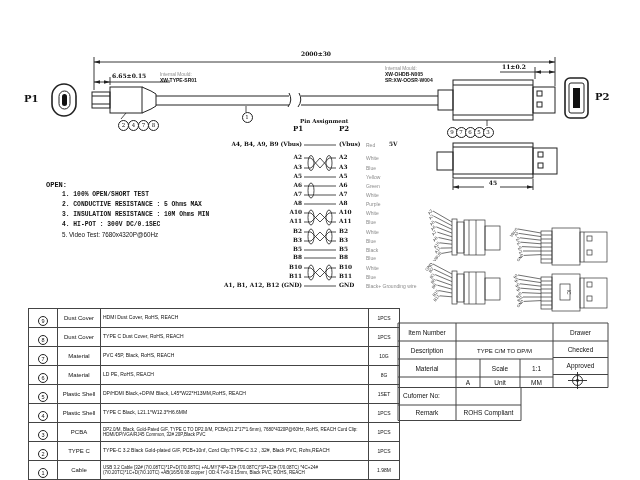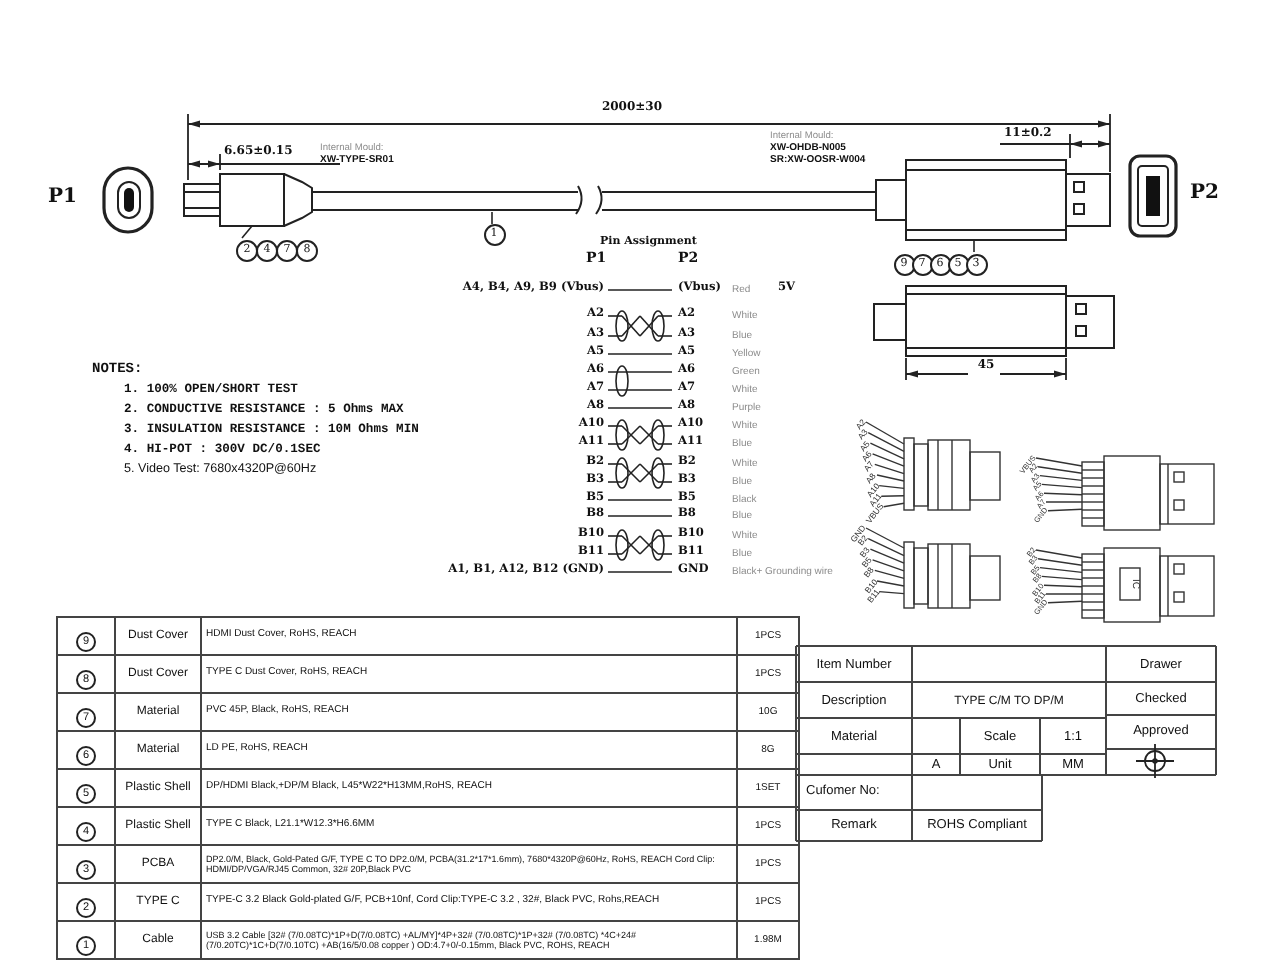--- a/index.html
+++ b/index.html
@@ -321,21 +321,21 @@
 <span class="co" style="left:128px;top:119.5px">4</span>
 <span class="co" style="left:138px;top:119.5px">7</span>
 <span class="co" style="left:148px;top:119.5px">8</span>
 <span class="co" style="left:241.5px;top:112px">1</span>
 <span class="co" style="left:446.5px;top:126.5px">9</span>
 <span class="co" style="left:455.5px;top:126.5px">7</span>
 <span class="co" style="left:464.5px;top:126.5px">6</span>
 <span class="co" style="left:473.5px;top:126.5px">5</span>
 <span class="co" style="left:482.5px;top:126.5px">3</span>
 
-<div class="t ntitle" style="left:46px;top:182px">NOTES:</div>
+<div class="t ntitle" style="left:46px;top:182px">OPEN:</div>
 <div class="t nitem" style="left:62px;top:192px">1.  100% OPEN/SHORT TEST</div>
 <div class="t nitem" style="left:62px;top:202px">2.  CONDUCTIVE RESISTANCE : 5 Ohms MAX</div>
 <div class="t nitem" style="left:62px;top:212px">3.  INSULATION RESISTANCE : 10M Ohms MIN</div>
 <div class="t nitem" style="left:62px;top:222px">4.  HI-POT : 300V DC/0.1SEC</div>
 <div class="t nlight" style="left:62px;top:232px">5.  Video Test: 7680x4320P@60Hz</div>
 
 <div class="t serif b" style="left:300px;top:118px;font-size:5.5px">Pin Assignment</div>
 <div class="t serif b" style="left:293px;top:125px;font-size:7px">P1</div>
 <div class="t serif b" style="left:339px;top:125px;font-size:7px">P2</div>
 

